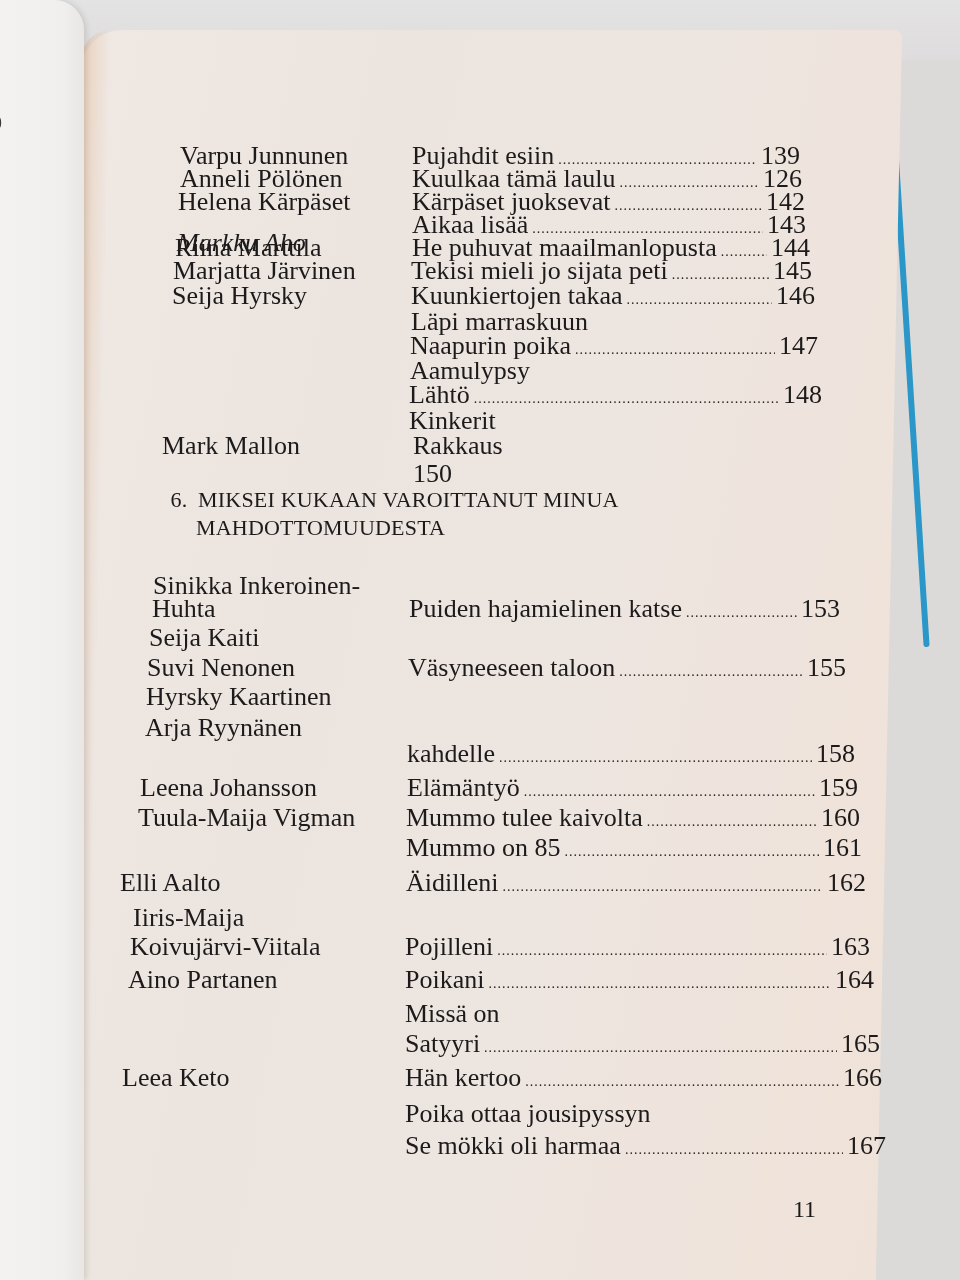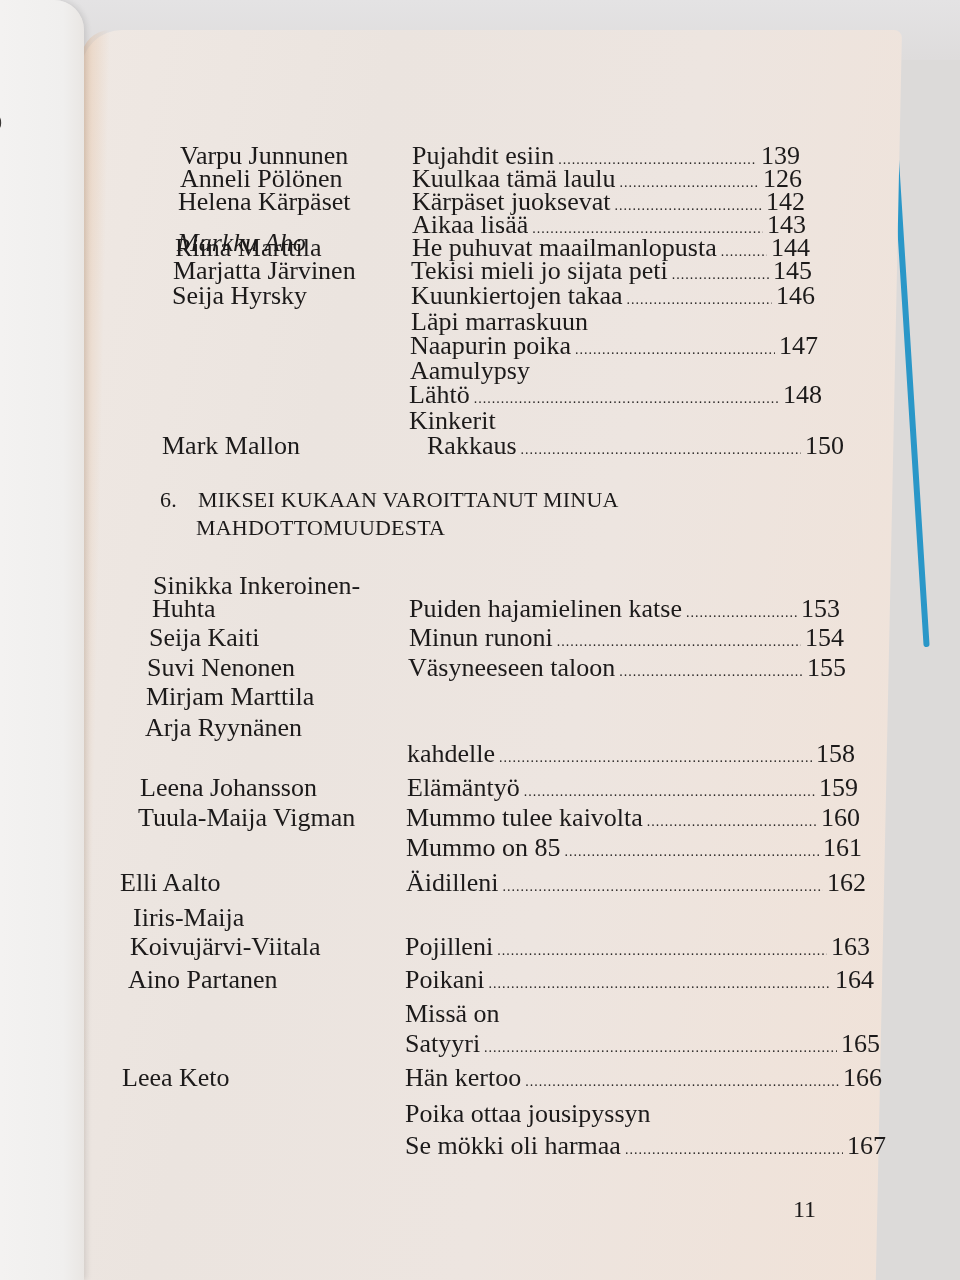--- a/index.html
+++ b/index.html
@@ -133,45 +133,40 @@
     </div>
     <div class="row title-cell" style="left: 409px; top: 381px; width: 413px;">
       <span>Lähtö</span>
       <span class="leader"></span>
       <span class="pagenum">148</span>
     </div>
     <div class="row title-cell" style="left: 409px; top: 407px;">
       <span>Kinkerit</span>
     </div>
     <span class="author" style="left: 162px; top: 432px;">Mark Mallon</span>
-    <div class="row title-cell" style="left: 427px; top: 432px; width: 417px;">
+    <div class="row title-cell" style="left: 409px; top: 432px; width: 417px; flex-direction: column;">
       <span>Rakkaus</span>
       <span class="leader"></span>
       <span class="pagenum">150</span>
     </div>
     <span class="author" style="left: 153px; top: 572px;">Sinikka Inkeroinen-</span>
     <span class="author" style="left: 152px; top: 595px;">Huhta</span>
     <div class="row title-cell" style="left: 409px; top: 595px; width: 431px;">
       <span>Puiden hajamielinen katse</span>
       <span class="leader"></span>
       <span class="pagenum">153</span>
     </div>
     <span class="author" style="left: 149px; top: 624px;">Seija Kaiti</span>
-    <div class="row title-cell" style="left: 409px; top: 624px; width: 435px;">
-      <span>Minun runoni</span>
-      <span class="leader"></span>
-      <span class="pagenum">154</span>
-    </div>
     <span class="author" style="left: 147px; top: 654px;">Suvi Nenonen</span>
     <div class="row title-cell" style="left: 408px; top: 654px; width: 438px;">
       <span>Väsyneeseen taloon</span>
       <span class="leader"></span>
       <span class="pagenum">155</span>
     </div>
-    <span class="author" style="left: 146px; top: 683px;">Mirjam Marttila</span>
+    <span class="author" style="left: 146px; top: 683px;">Hyrsky Kaartinen</span>
     <span class="author" style="left: 145px; top: 714px;">Arja Ryynänen</span>
     <div class="row title-cell" style="left: 407px; top: 740px; width: 448px;">
       <span>kahdelle</span>
       <span class="leader"></span>
       <span class="pagenum">158</span>
     </div>
     <span class="author" style="left: 140px; top: 774px;">Leena Johansson</span>
     <div class="row title-cell" style="left: 407px; top: 774px; width: 451px;">
       <span>Elämäntyö</span>
       <span class="leader"></span>
@@ -222,16 +217,16 @@
       <span class="pagenum">166</span>
     </div>
     <div class="row title-cell" style="left: 405px; top: 1100px;">
       <span>Poika ottaa jousipyssyn</span>
     </div>
     <div class="row title-cell" style="left: 405px; top: 1132px; width: 481px;">
       <span>Se mökki oli harmaa</span>
       <span class="leader"></span>
       <span class="pagenum">167</span>
     </div>
-    <div class="section-heading" style="top: 486px;"><span style="display: inline-block; width: 38px;">6.</span><span>MIKSEI KUKAAN VAROITTANUT MINUA</span></div>
+    <div class="section-heading" style="top: 486px; text-align: center;"><span style="display: inline-block; width: 38px;">6.</span><span>MIKSEI KUKAAN VAROITTANUT MINUA</span></div>
     <div class="section-heading" style="top: 514px; left: 196px;">MAHDOTTOMUUDESTA</div>
     <div class="page-number" style="left: 793px; top: 1196px;">11</div>
   </div>
 
 </body></html>

